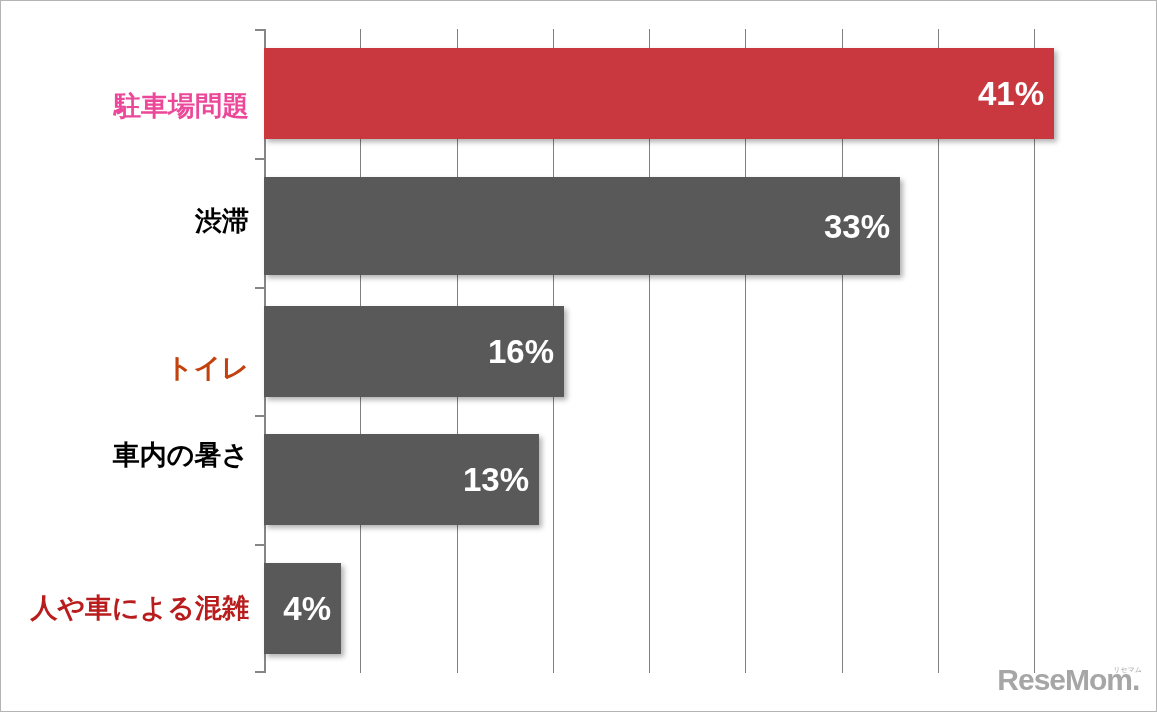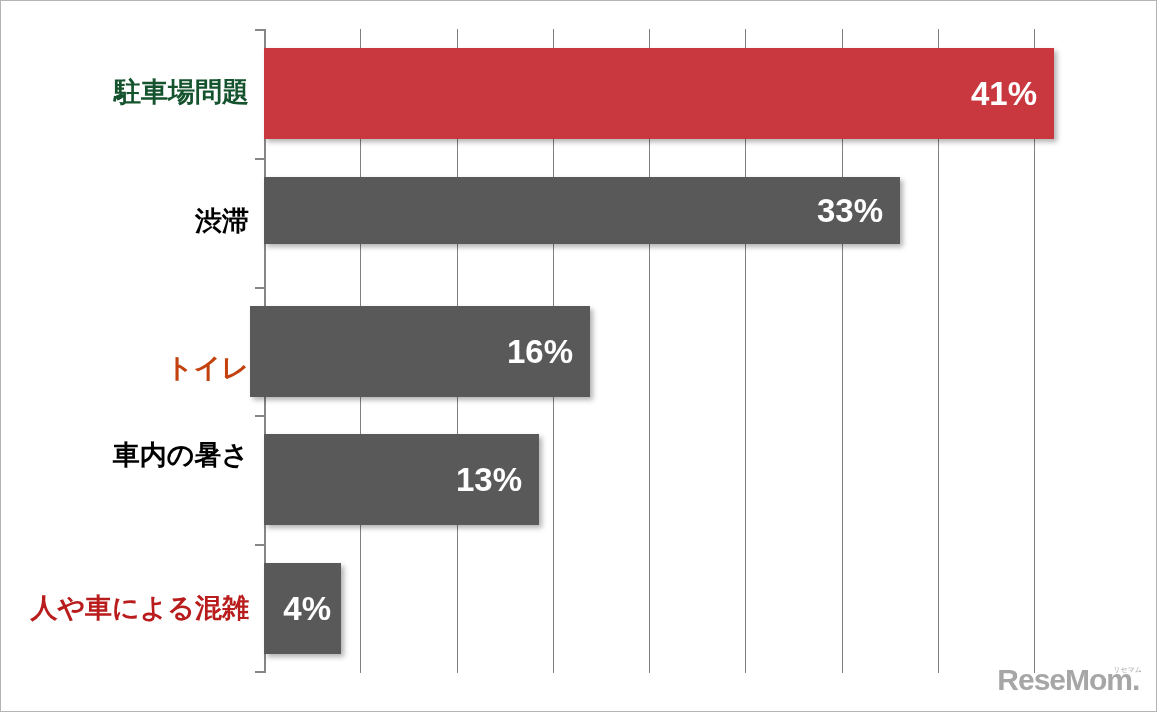--- a/index.html
+++ b/index.html
@@ -55,21 +55,21 @@
     box-shadow: 3px 3px 5px rgba(0,0,0,0.30);
     display: flex;
     align-items: center;
     justify-content: flex-end;
   }
   .bar-value {
     color: #ffffff;
     font-weight: bold;
     font-size: 33px;
     letter-spacing: 0px;
-    padding-right: 17px;
+    padding-right: 10px;
     line-height: 1;
     white-space: nowrap;
   }
   .bar.small .bar-value {
     padding-right: 10px;
   }
   .cat-label-wrap {
     position: absolute;
     left: 0;
     width: 248px;
@@ -131,36 +131,36 @@
       <div class="y-tick" style="top: 414px; background: rgb(134, 134, 134);"></div>
       <div class="y-tick" style="top: 543px; background: rgb(134, 134, 134);"></div>
       <div class="y-tick" style="top: 28px; background: rgb(134, 134, 134);"></div>
       <div class="y-tick" style="top: 670px; background: rgb(134, 134, 134);"></div>
     </div>
 
   <div id="bars">
       <div class="bar" style="left: 263px; top: 47px; width: 790px; height: 91px; background: rgb(201, 56, 63);">
         <span class="bar-value" style="color: rgb(255, 255, 255);">41%</span>
       </div>
-      <div class="bar" style="left: 263px; top: 176px; width: 636px; height: 67px; background: rgb(89, 89, 89);">
+      <div class="bar" style="left: 263px; top: 176px; width: 636px; height: 98px; background: rgb(89, 89, 89);">
         <span class="bar-value" style="color: rgb(255, 255, 255);">33%</span>
       </div>
-      <div class="bar" style="left: 249px; top: 305px; width: 340px; height: 91px; background: rgb(89, 89, 89);">
+      <div class="bar" style="left: 263px; top: 305px; width: 300px; height: 91px; background: rgb(89, 89, 89);">
         <span class="bar-value" style="color: rgb(255, 255, 255);">16%</span>
       </div>
       <div class="bar" style="left: 263px; top: 433px; width: 275px; height: 91px; background: rgb(89, 89, 89);">
         <span class="bar-value" style="color: rgb(255, 255, 255);">13%</span>
       </div>
       <div class="bar small" style="left: 263px; top: 562px; width: 77px; height: 91px; background: rgb(89, 89, 89);">
         <span class="bar-value" style="color: rgb(255, 255, 255);">4%</span>
       </div>
     </div>
 
   <div id="cat-labels">
-      <div class="cat-label-wrap" style="top: 78px; color: #14532d; font-family: Liberation Serif, serif;">駐車場問題</div>
+      <div class="cat-label-wrap" style="top: 92px; color: #ec4899; font-family: Liberation Serif, serif;">駐車場問題</div>
       <div class="cat-label-wrap" style="top: 207px; color: rgb(0, 0, 0);">渋滞</div>
       <div class="cat-label-wrap" style="top: 354px; color: #c2410c;">トイレ</div>
       <div class="cat-label-wrap" style="top: 441px; color: rgb(0, 0, 0);">車内の暑さ</div>
       <div class="cat-label-wrap" style="top: 594px; color: #b91c1c;">人や車による混雑</div>
     </div>
 
   <div id="watermark">
     <span class="wm-text">ReseMom.</span>
     <span class="wm-sup">リセマム</span>
   </div>

